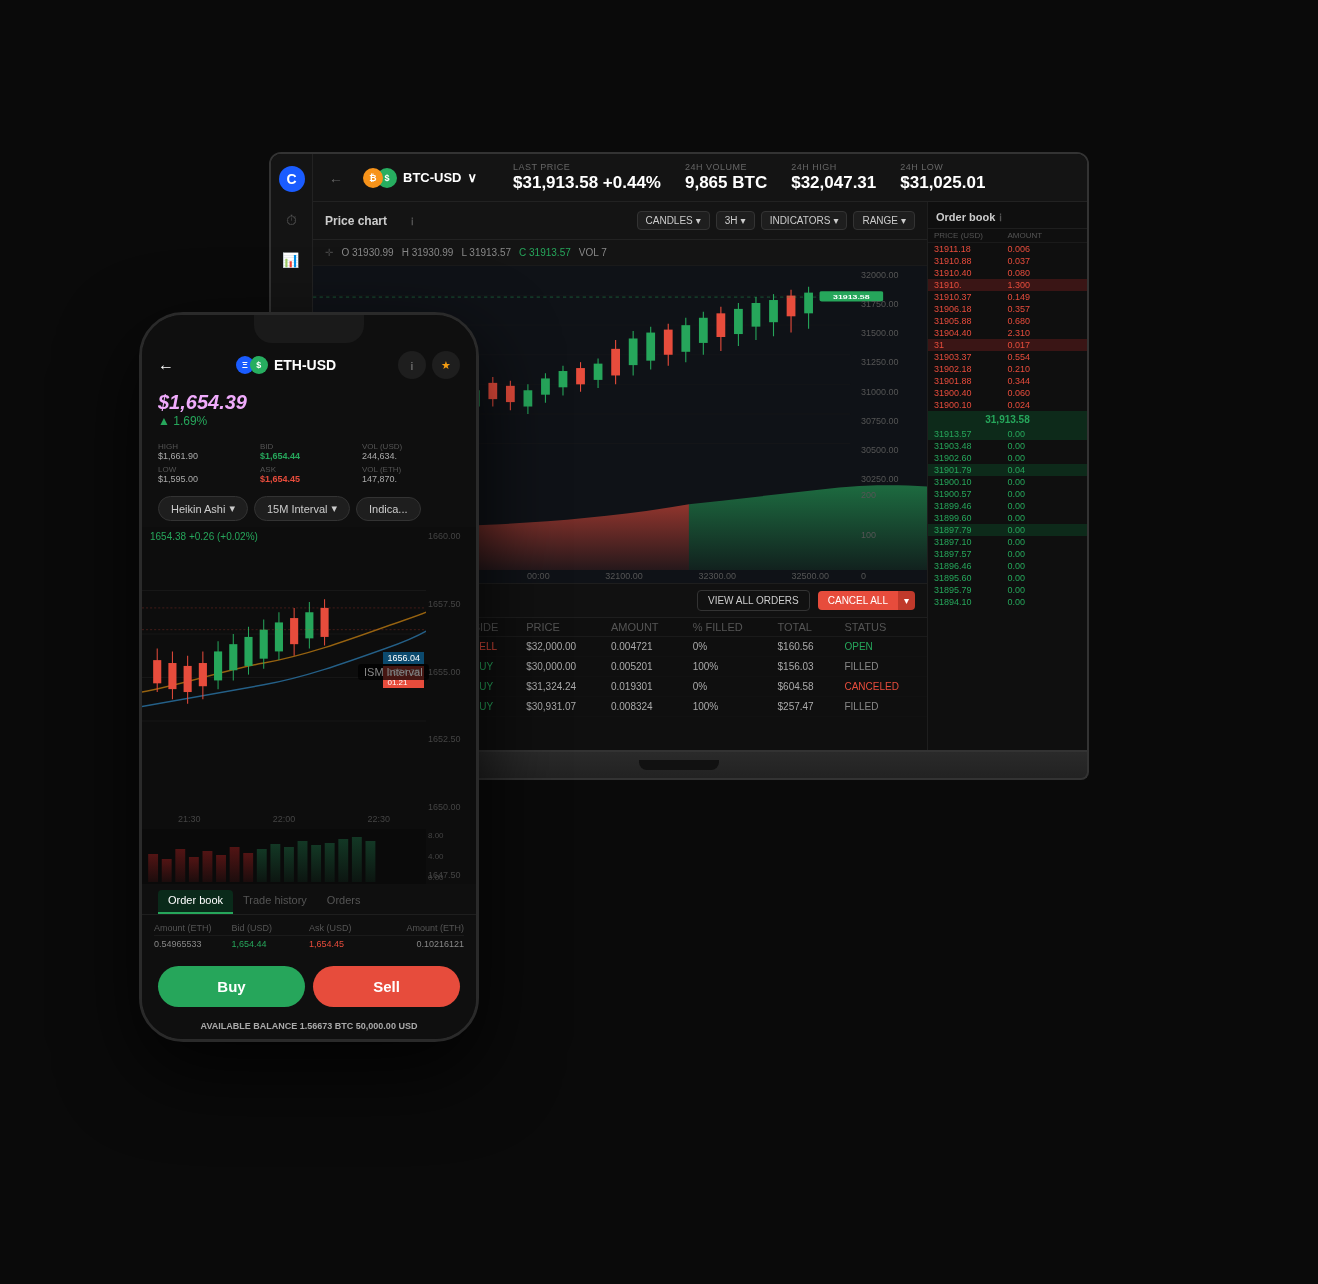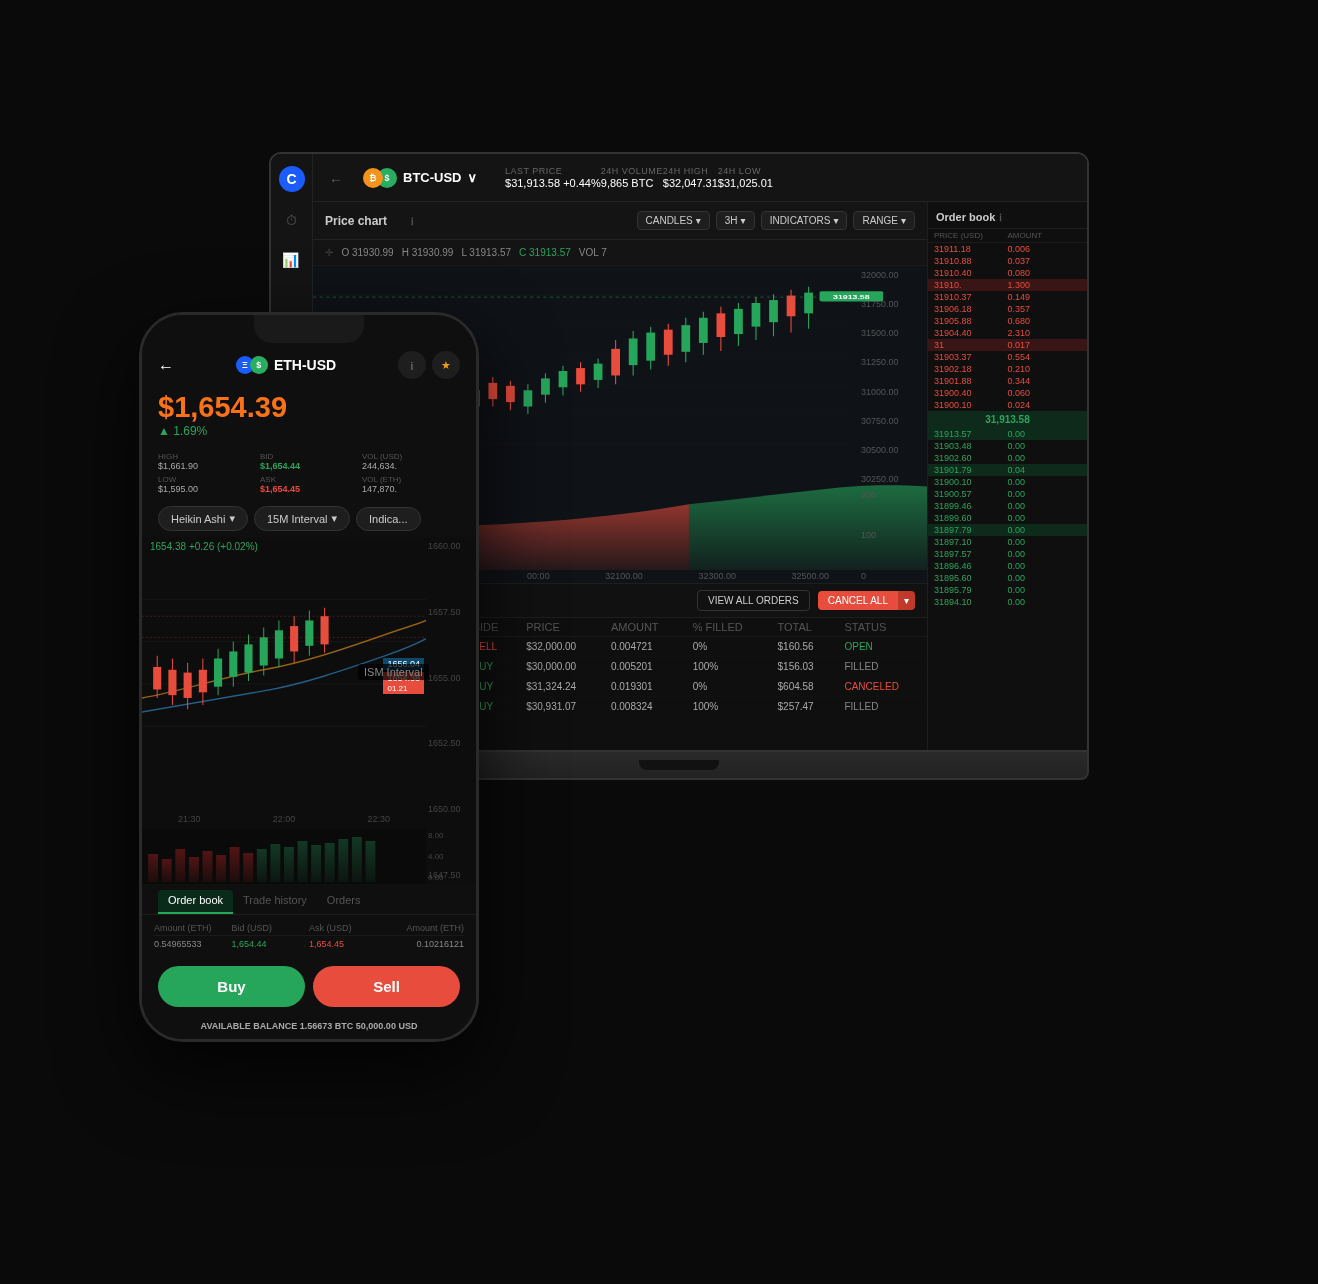--- a/index.html
+++ b/index.html
@@ -168,40 +168,41 @@
       align-items: center;
       justify-content: center;
       font-size: 9px;
       font-weight: bold;
       color: #fff;
       margin-left: -6px;
     }
 
     .header-stats {
       display: flex;
-      margin-left: 8px;
+      gap: 24px;
+      margin-left: 16px;
     }
 
     .stat-item {
       display: flex;
       flex-direction: column;
       gap: 1px;
     }
 
     .stat-label {
       color: #666;
       font-size: 9px;
       text-transform: uppercase;
       letter-spacing: 0.5px;
     }
 
     .stat-value {
       color: #fff;
-      font-size: 11px;
-      font-weight: 400;
+      font-size: 17px;
+      font-weight: 700;
     }
 
     .desktop-main {
       display: flex;
       flex: 1;
       overflow: hidden;
     }
 
     .chart-section {
       flex: 1;
@@ -510,23 +511,24 @@
       font-size: 14px;
       font-weight: 600;
       color: #fff;
     }
 
     .phone-price-section {
       padding: 4px 16px 8px;
     }
 
     .phone-main-price {
-      font-size: 29px;
+      font-size: 20px;
       font-weight: 700;
-      color: #f97316;
+      color: #f0abfc;
+      font-style: italic;
     }
 
     .phone-change {
       font-size: 12px;
       color: #26a65b;
       display: flex;
       align-items: center;
       gap: 2px;
     }
 

